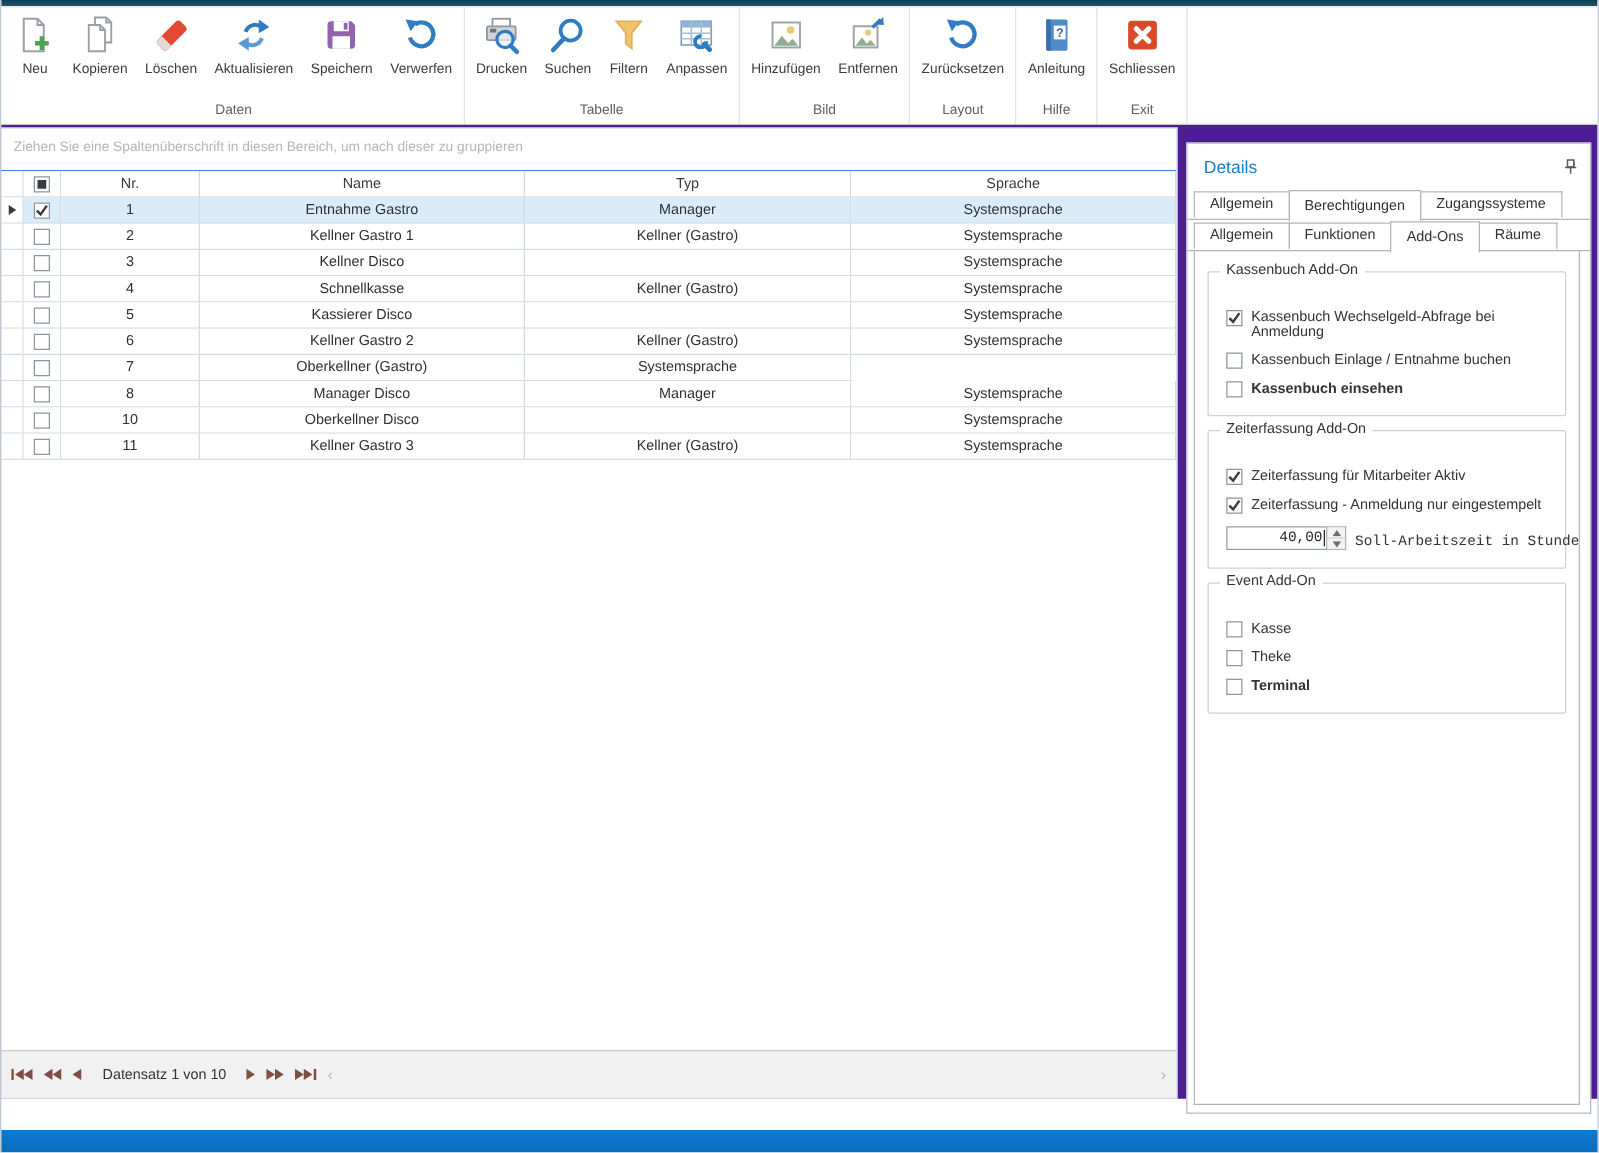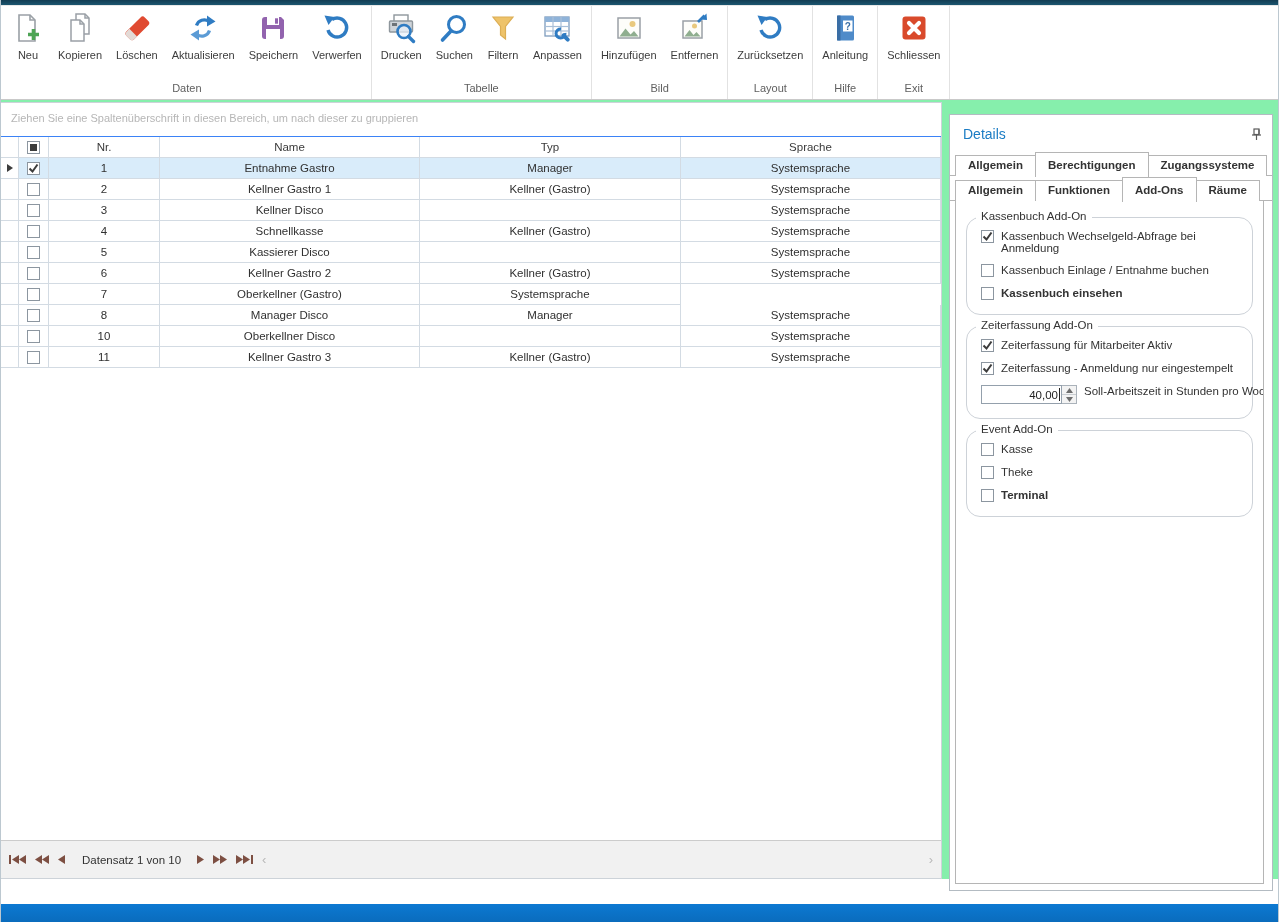--- a/index.html
+++ b/index.html
@@ -14,21 +14,21 @@
   .win-btn { width:22px; height:20px; display:flex; align-items:center; justify-content:center; cursor:default; }
   
   .ribbon { position:relative; height:95px; background:#fff; border-top:1px solid #e8e8e8; border-bottom:1px solid #c9c9c9; display:flex; align-items:stretch; padding-left:2px; }
   .ribbon-group { display:flex; flex-direction:column; border-right:1px solid #e2e2e2; padding:0 2px; }
   .ribbon-buttons { display:flex; flex:1; align-items:flex-start; }
   .ribbon-btn { display:flex; flex-direction:column; align-items:center; padding:6px 7px 2px 7px; min-width:46px; }
   .ribbon-btn svg { width:32px; height:32px; }
   .ribbon-btn .lbl { font-size:11px; color:#3c3c3c; margin-top:5px; white-space:nowrap; }
   .group-label { text-align:center; font-size:11px; color:#5f5f5f; padding:2px 4px 5px 4px; }
   
-  .main { position:relative; height:779px; background:#86efac; }
+  .main { position:relative; height:779px; background:#4c1d95; }
   .grid-area { position:absolute; left:0; top:2px; width:941px; height:777px; border:1px solid #cdd3d9; border-left:none; display:flex; flex-direction:column; background:#fff; }
   .groupby { height:33px; padding:9px 0 0 10px; font-size:11px; color:#b6b6b6; background:#fff; }
   .tbl { border-top:1px solid #3b82f6; }
   .tbl-row { display:grid; grid-template-columns:18px 30px 111px 260px 261px 260px; height:21px; }
   .tbl-cell { border-right:1px solid #d3dbe3; border-bottom:1px solid #d3dbe3; font-size:11.5px; color:#303030; display:flex; align-items:center; justify-content:center; overflow:hidden; white-space:nowrap; background:#fff; }
   .tbl-row.header .tbl-cell { background:#fff; color:#3a3a3a; }
   .tbl-row.selected .tbl-cell { background:#d9ecfa; }
   .tbl-row.selected .tbl-cell.indicator { background:#fff; }
   .arrow-right { width:0; height:0; border-top:4px solid transparent; border-bottom:4px solid transparent; border-left:6px solid #3c3c3c; }
   .cbx { width:13px; height:13px; border:1px solid #8c96a0; background:#fff; display:flex; align-items:center; justify-content:center; }
@@ -38,30 +38,30 @@
   .navigator { height:38px; background:#f1f1f1; border-top:1px solid #cccccc; display:flex; align-items:center; padding:0 4px; font-size:11.5px; color:#333; }
   .nav-btn { display:flex; align-items:center; justify-content:center; padding:0 4px; height:100%; }
   .nav-text { padding:0 12px; }
   .hscroll-arrow { color:#b9b9b9; font-size:13px; padding:0 4px; }
   .nav-spacer { flex:1; }
   
   .details { position:absolute; left:948px; top:14px; width:324px; height:777px; border:1px solid #b3bbc2; background:#fff; display:flex; flex-direction:column; }
   .details-head { position:relative; height:36px; padding:10px 0 0 13px; }
   .details-title { font-size:14px; color:#1a7cc4; }
   .pin { position:absolute; right:10px; top:12px; }
-  .tabrow { position:relative; display:flex; align-items:flex-end; padding-left:5px; height:25px;font-weight:bold; }
+  .tabrow { position:relative; display:flex; align-items:center; padding-left:5px; height:25px; }
   .tabrow::after { content:""; position:absolute; left:0; right:0; bottom:0; border-bottom:1px solid #b5b5b5; z-index:0; }
   .tab { position:relative; z-index:1; background:#fff; border:1px solid #b5b5b5; border-bottom:none; font-size:11.5px; color:#333; padding:3px 12px 4px 12px; height:21px; margin-right:-1px; white-space:nowrap; }
   .tab.active { height:25px; padding-top:6px; z-index:3; margin-bottom:-1px; background:#fff; }
   .tab-content { flex:1; margin:0 8px 6px 5px; border:1px solid #b5b5b5; border-top:none; background:#fff; padding:16px 10px 10px 10px; overflow:hidden; }
-  .gbox { position:relative; border:1px solid #cdd2d8; border-radius:14px; margin-bottom:11px; padding:12px 12px 12px 12px; }
+  .gbox { position:relative; border:1px solid #cdd2d8; border-radius:2px; margin-bottom:11px; padding:30px 12px 12px 12px; }
   .gbox .legend { position:absolute; top:-8px; left:9px; background:#fff; padding:0 5px; font-size:11.5px; color:#333; }
   .chk-row { display:flex; align-items:flex-start; gap:7px; margin:0 0 10px 2px; font-size:11.5px; color:#333; }
   .chk-row:last-child { margin-bottom:2px;font-weight:bold; }
-  .spin-row { display:flex; align-items:flex-start; margin:2px 0 2px 2px; }
+  .spin-row { display:flex; align-items:flex-end; margin:2px 0 2px 2px;font-family:Liberation Mono, monospace; }
   .spin-box { display:flex; height:19px; }
   .spin-input { width:81px; height:19px; border:1px solid #94a0ac; background:#fff; font-size:11.5px; color:#222; display:flex; align-items:center; justify-content:flex-end; padding-right:1px; }
   .caret { width:1px; height:13px; background:#222; margin-left:1px; }
   .spin-btns { width:15px; height:19px; border:1px solid #aab2ba; border-left:none; display:flex; flex-direction:column; }
   .spin-btns > div { flex:1; background:#f3f3f3; display:flex; align-items:center; justify-content:center; }
   .spin-btns > div:first-child { border-bottom:1px solid #c9cdd1; }
   .spin-btns svg { width:7px; height:5px; }
   .spin-label { font-size:11.5px; color:#333; margin-left:7px; white-space:nowrap; }
   
   .bottom-bar { position:absolute; left:0; bottom:0; width:1279px; height:18px; background:linear-gradient(#0c79d2,#0a6cbd); }

